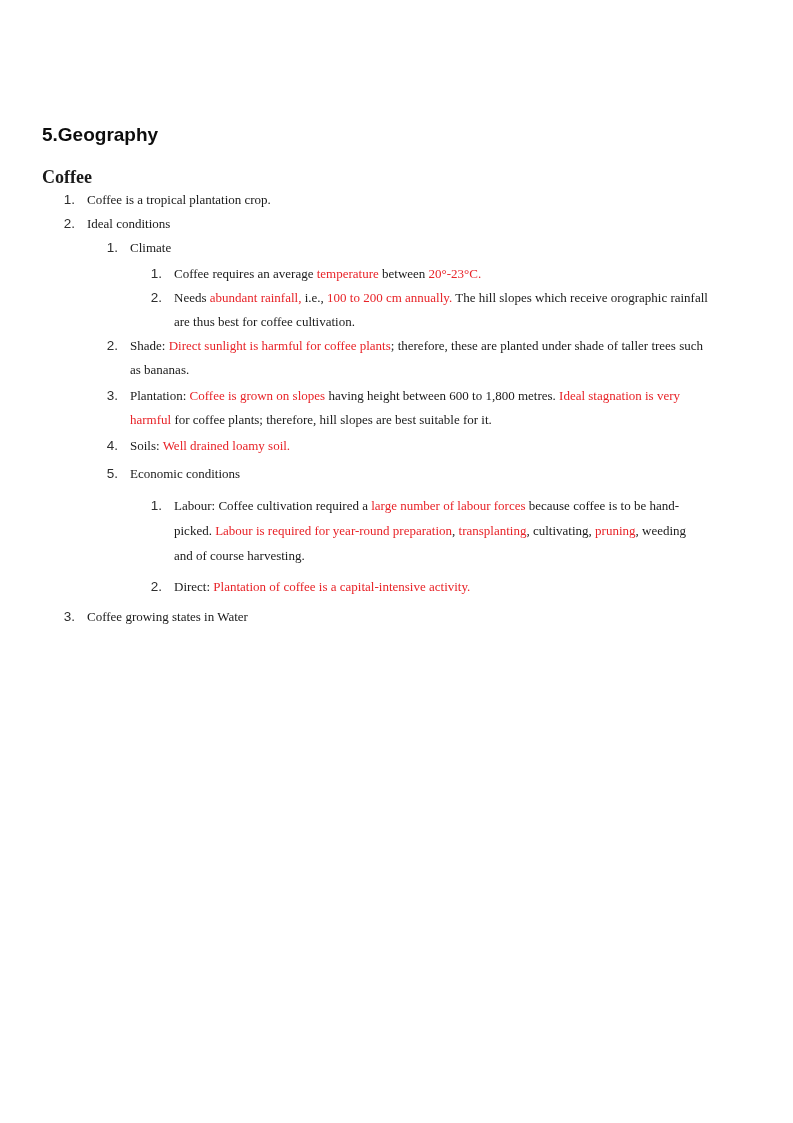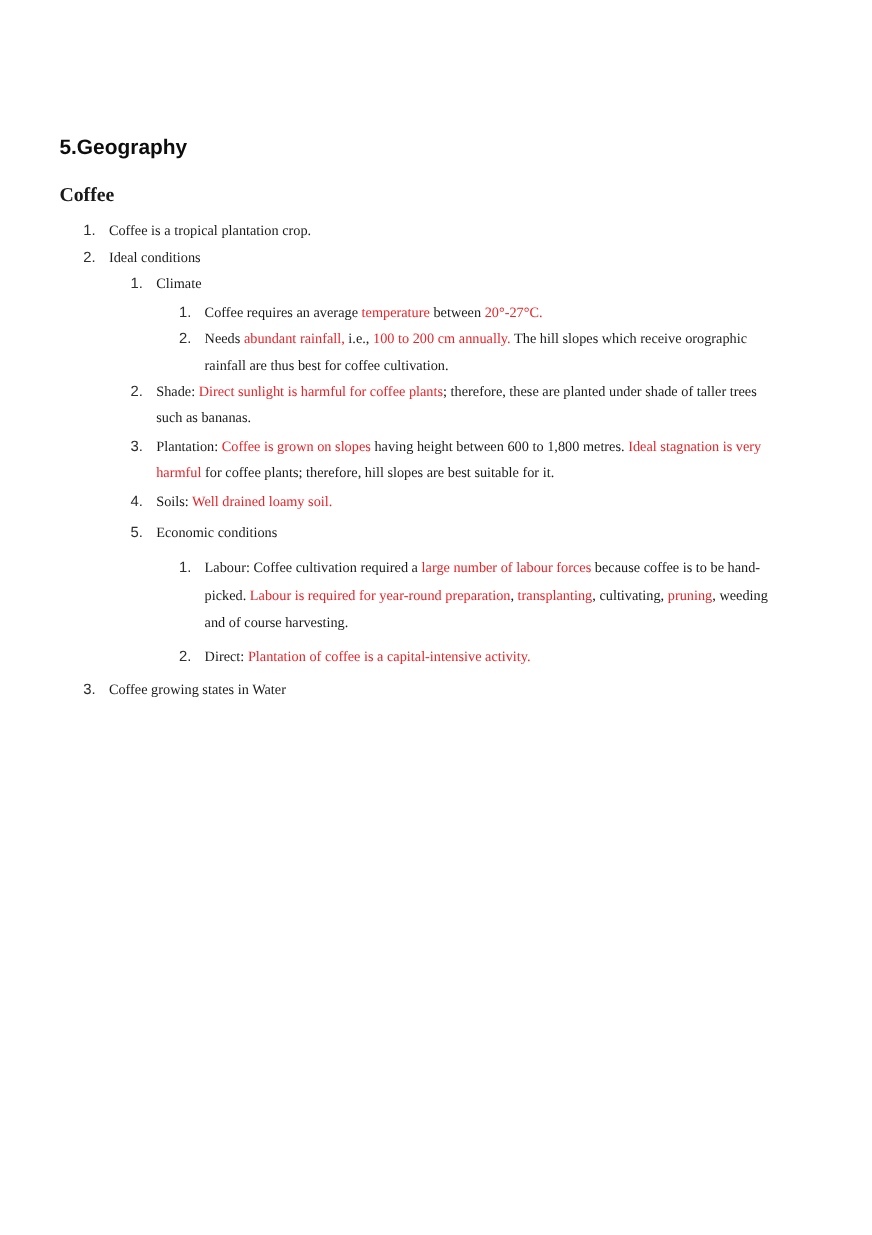--- a/index.html
+++ b/index.html
@@ -3,30 +3,30 @@
 <meta charset="utf-8">
 <style>
   :root { --red:#e82328; --text:#1a1a1a; --marker:#2e2e2e; }
   * { margin:0; padding:0; box-sizing:border-box; }
   html,body { background:#ffffff; }
   body {
     width:793px; height:1123px; overflow:hidden;
     font-family:"Liberation Serif", serif;
     color:var(--text);
   }
-  .page { padding:123px 85px 0 54px; }
+  .page { padding:123px 85px 0 42px; }
   .doc-title {
     font-family:"Liberation Sans", sans-serif;
     font-weight:bold; font-size:19px; line-height:23px;
     color:#0d0d0d; letter-spacing:0px; margin-bottom:21px;
   }
   .section-heading {
     font-family:"Liberation Serif", serif;
     font-weight:bold; font-size:18px; line-height:21px;
-    margin-bottom:10px;
+    margin-bottom:0;
   }
   .row { display:flex; align-items:flex-start; }
   .marker {
     flex:0 0 45px; padding-right:12px; text-align:right;
     font-family:"Liberation Sans", sans-serif;
     font-size:13.5px; line-height:24px; color:var(--marker);
   }
   .content { flex:1 1 auto; font-size:13px; line-height:24px; }
   .l2 { margin-left:43px; }
   .l3 { margin-left:87px; }
@@ -56,21 +56,21 @@
     <div class="content"><span class="b">Ideal conditions</span></div>
   </div>
 
   <div class="row l2">
     <span class="marker">1.</span>
     <div class="content"><span class="b">Climate</span></div>
   </div>
 
   <div class="row l3 mt2">
     <span class="marker">1.</span>
-    <div class="content"><span>Coffee requires an average </span><span class="r">temperature</span><span> between </span><span class="r">20°-27°C.</span></div>
+    <div class="content"><span>Coffee requires an average </span><span class="r">temperature</span><span> between </span><span class="r">20°-23°C.</span></div>
   </div>
 
   <div class="row l3">
     <span class="marker">2.</span>
     <div class="content"><span>Needs </span><span class="r">abundant rainfall,</span><span> i.e., </span><span class="r">100 to 200 cm annually.</span><span> The hill slopes which receive orographic rainfall are thus best for coffee cultivation.</span></div>
   </div>
 
   <div class="row l2">
     <span class="marker">2.</span>
     <div class="content"><span class="b">Shade: </span><span class="r">Direct sunlight is harmful for coffee plants</span><span>; therefore, these are planted under shade of taller trees such as bananas.</span></div>

